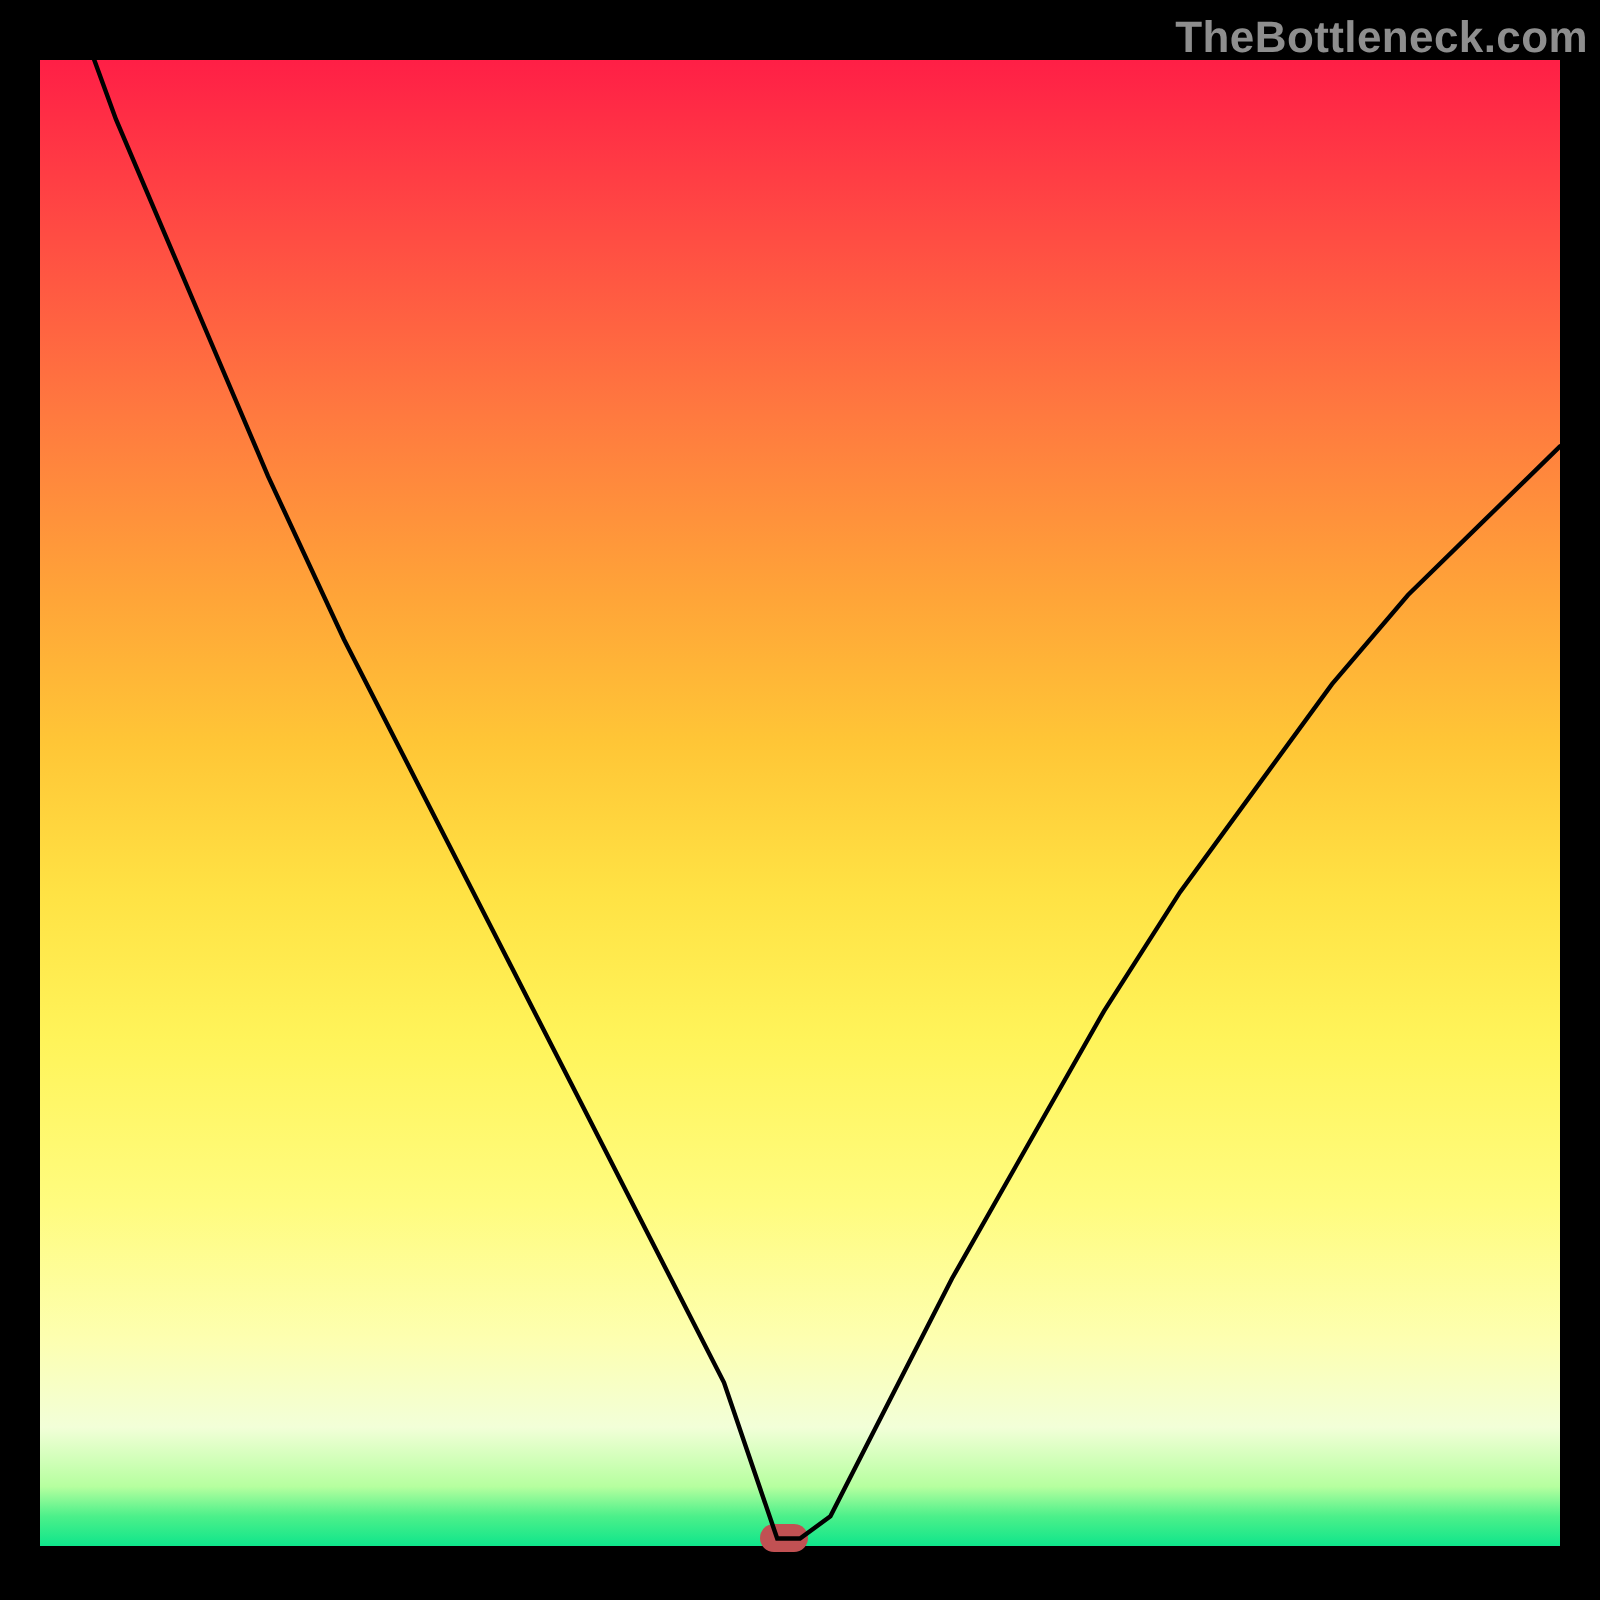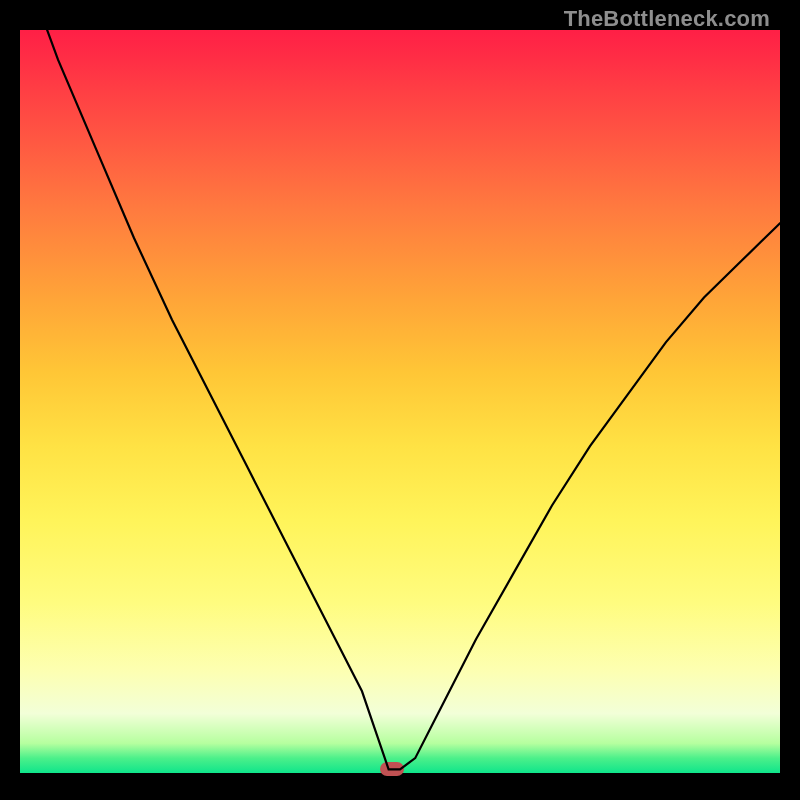--- a/index.html
+++ b/index.html
@@ -1,21 +1,21 @@
 <!DOCTYPE html>
 <html><head>
 <meta charset="utf-8">
 <style>
   * { margin: 0; padding: 0; box-sizing: border-box; }
   html, body { width: 800px; height: 800px; overflow: hidden; background: #000; }
   .frame { position: relative; width: 800px; height: 800px; background: #000; }
   .watermark {
     position: absolute;
     top: 6px;
-    right: 30px;
+    right: 6px;
     font-family: Arial, Helvetica, sans-serif;
     font-size: 22px;
     font-weight: bold;
     color: #8e8e8e;
     letter-spacing: 0.2px;
     z-index: 5;
   }
   .plot {
     position: absolute;
     left: 20px;

